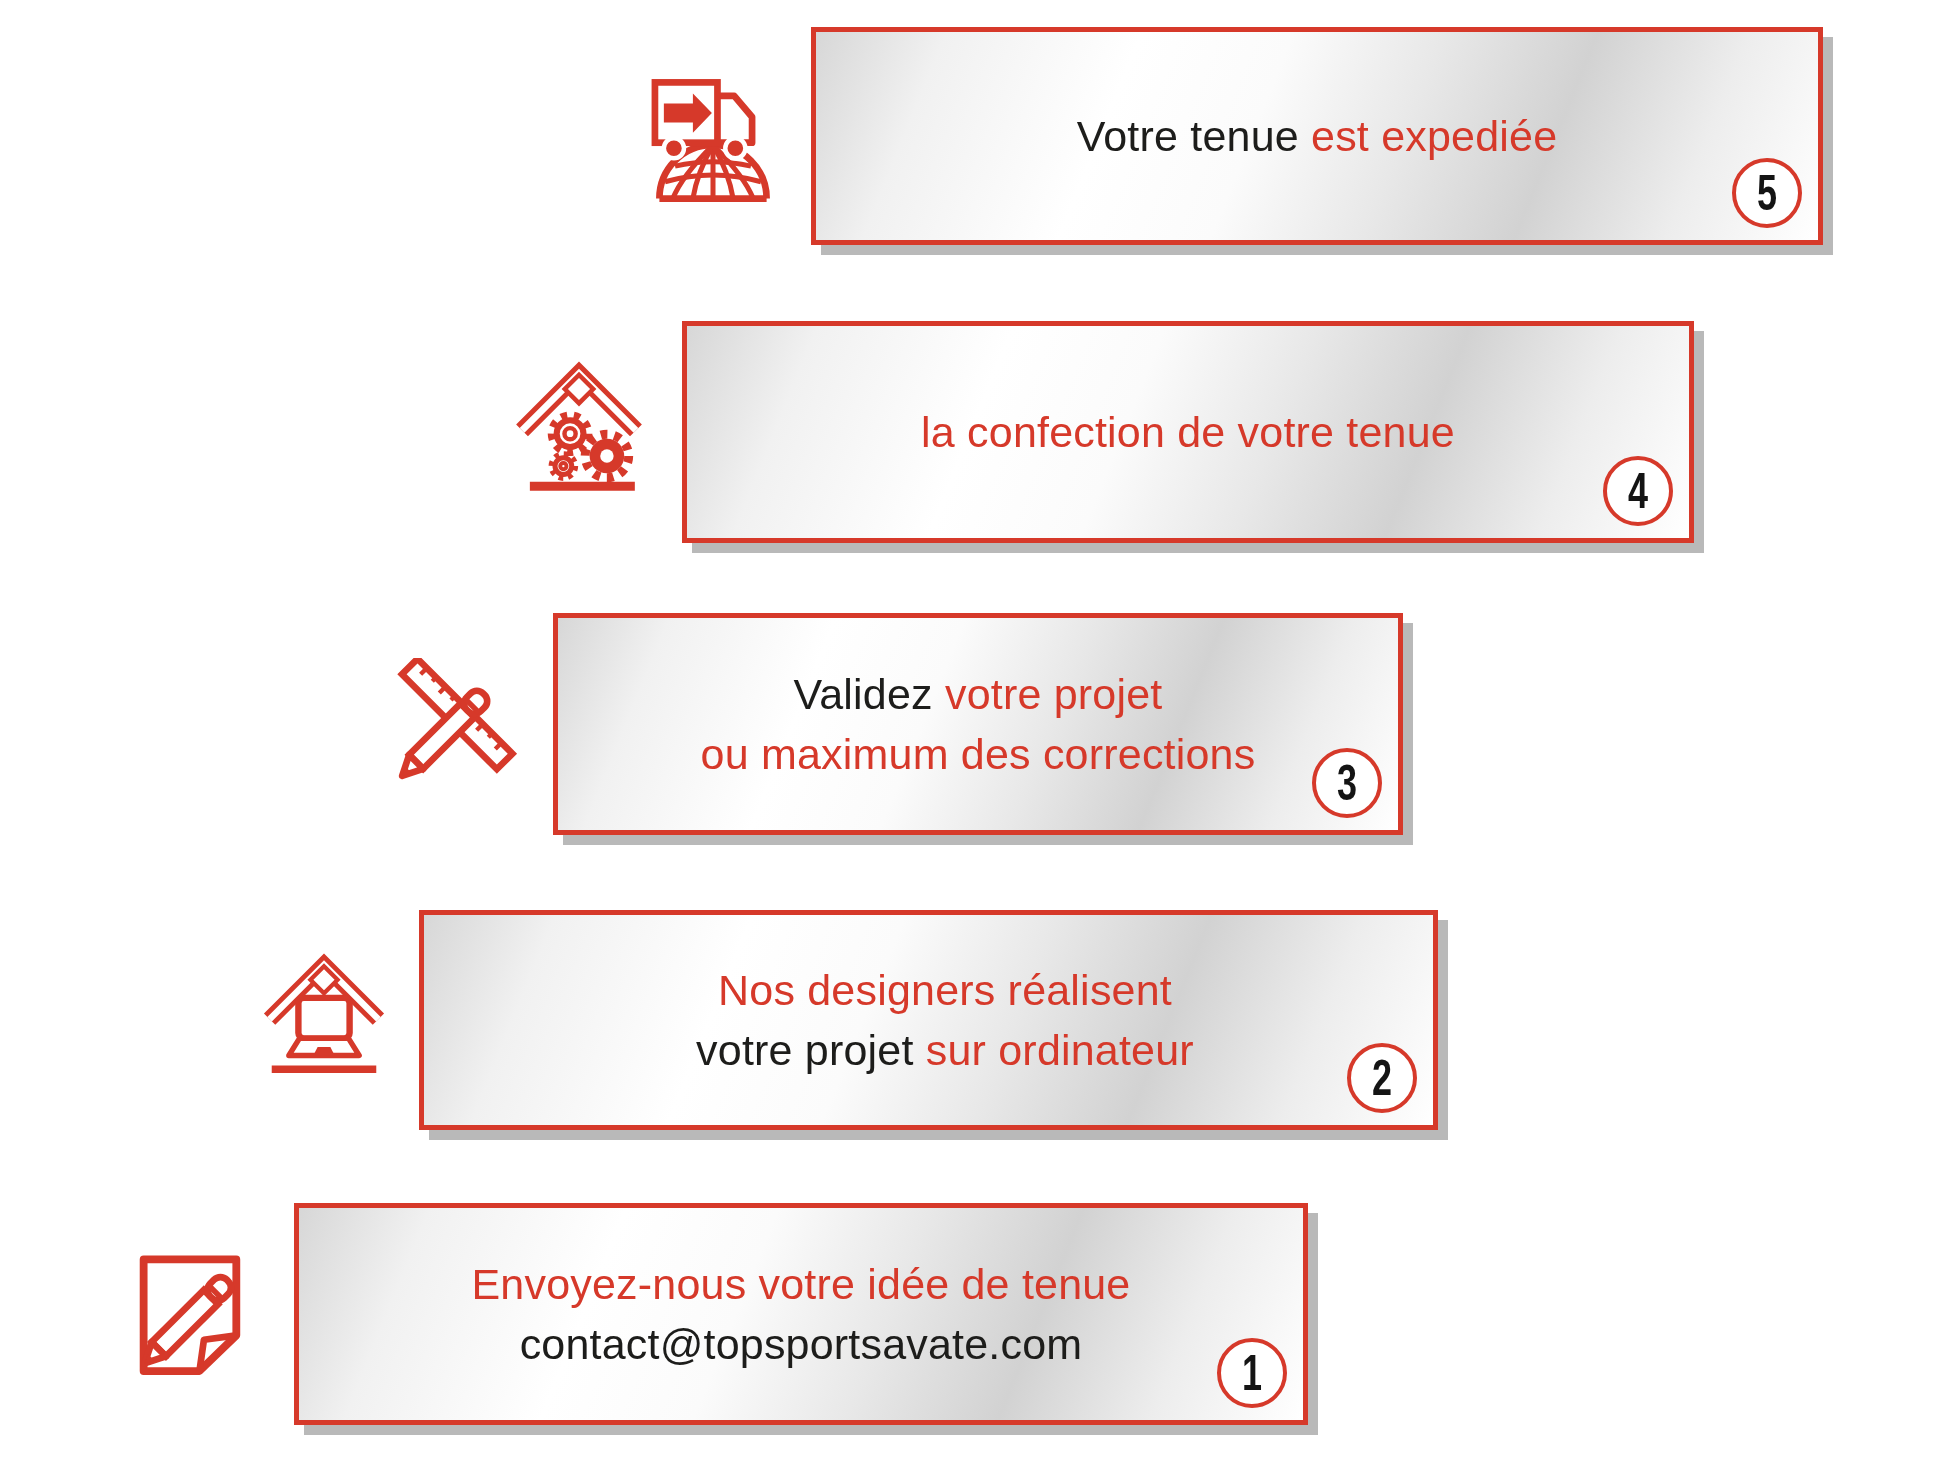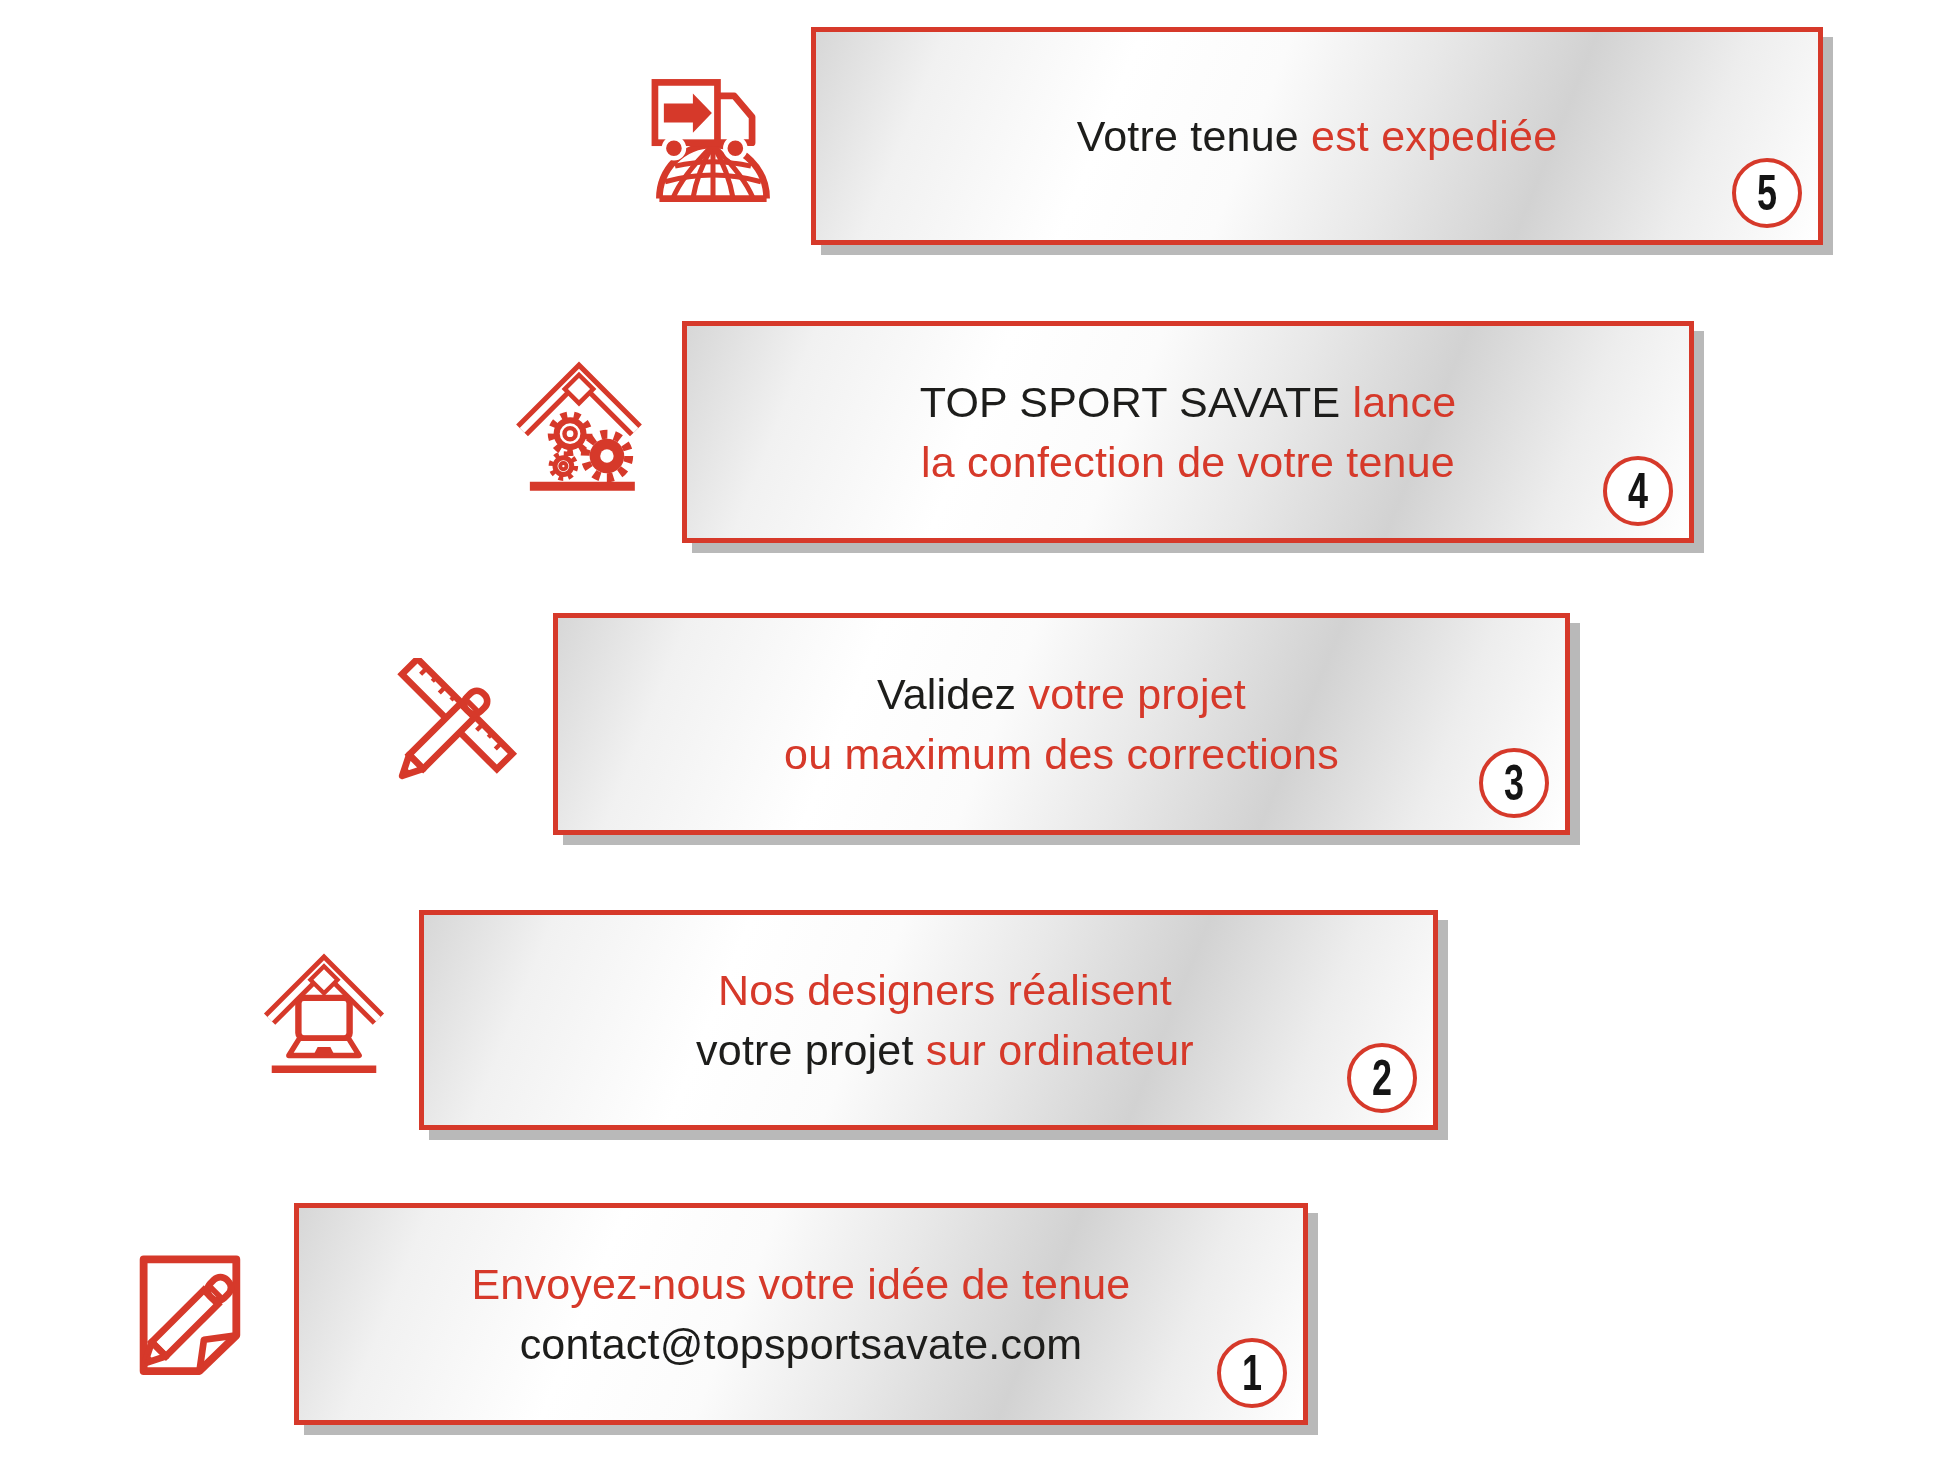--- a/index.html
+++ b/index.html
@@ -47,21 +47,21 @@
     line-height:1;
   }
   .icon{position:absolute;color:var(--accent);}
   .icon svg{display:block;width:100%;height:100%;}
 
   
   .pos-5 .panel{left:811px;top:27px;width:1012px;height:218px;}
   .pos-5 .icon{left:646px;top:68px;width:134px;height:136px;}
   .pos-4 .panel{left:682px;top:321px;width:1012px;height:222px;}
   .pos-4 .icon{left:512px;top:356px;width:134px;height:142px;}
-  .pos-3 .panel{left:553px;top:613px;width:1017px;height:222px;}
+  .pos-3 .panel{left:553px;top:613px;width:850px;height:222px;}
   .pos-3 .icon{left:388px;top:658px;width:132px;height:132px;}
   .pos-2 .panel{left:419px;top:910px;width:1019px;height:220px;padding-left:33px;}
   .pos-2 .icon{left:260px;top:952px;width:128px;height:128px;}
   .pos-1 .panel{left:294px;top:1203px;width:1014px;height:222px;}
   .pos-1 .icon{left:128px;top:1246px;width:134px;height:134px;}
 </style>
 </head>
 <body>
 
 <div class="stage">
@@ -114,21 +114,20 @@
         <g transform="translate(85,86)">
           <circle r="19.5" stroke-width="8" stroke-dasharray="6 6.25"></circle>
           <circle r="15.5" fill="currentColor" stroke="none"></circle>
           <circle r="6" fill="#ffffff" stroke="none"></circle>
         </g>
         <line x1="16" y1="113" x2="110" y2="113" stroke-width="8"></line>
       </svg>
     </div>
     <div class="panel">
       <div class="panel-text">
-          <div class="text-line"><span class="seg-dark">TOP SPORT SAVATE </span><span class="seg-red">lance</span></div>
           <div class="text-line"><span class="seg-red">la confection de votre tenue</span></div>
         </div>
       <div class="badge">
         <span>4</span>
       </div>
     </div>
   </div>
 
   <div class="step pos-3">
     <div class="icon">

